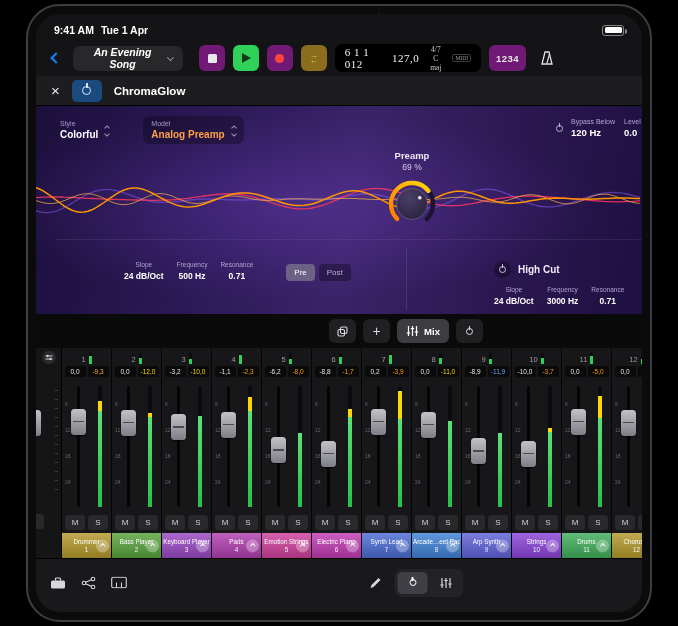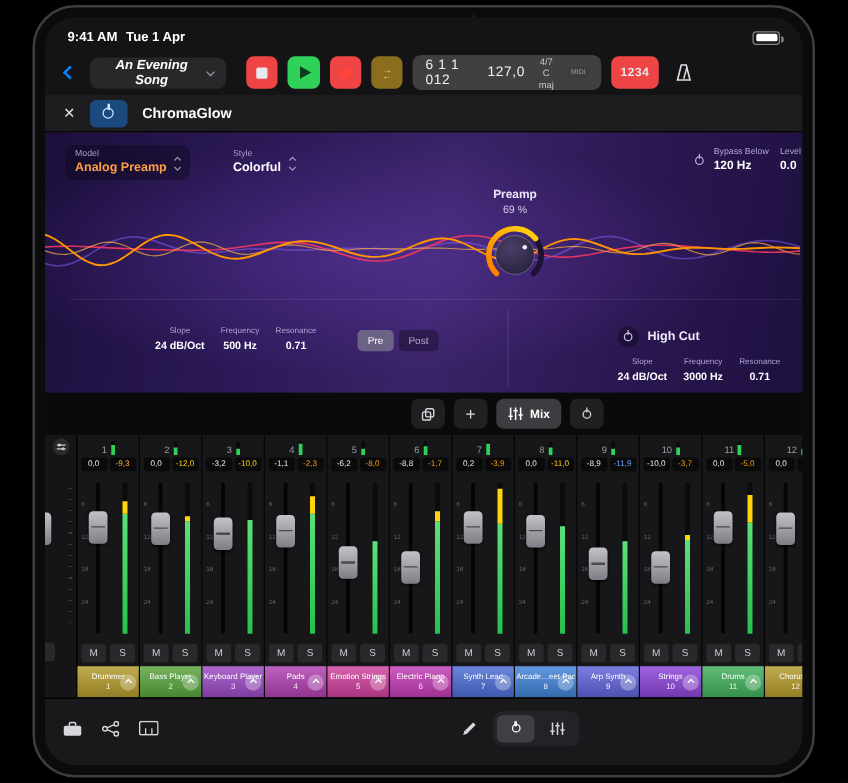--- a/index.html
+++ b/index.html
@@ -42,31 +42,31 @@
 
   
   .transport { height:36px; flex:0 0 36px; display:flex; align-items:center; padding:0 12px; gap:8px; }
   .back-btn { border:none; background:none; color:#0a84ff; display:grid; place-items:center; width:18px; height:24px; }
   .back-btn .chev { width:8px; height:8px; border-width:2px; }
   .song-pill { display:flex; align-items:center; gap:6px; background:#28282b; border:none;
                border-radius:7px; padding:0 10px; height:25px; font-size:10.5px; color:#fff; font-weight:600;font-style:italic; }
   .song-pill .chev { color:#9a9aa0; }
   .t-spacer { flex:1; }
   .t-spacer.end { flex:0 0 62px; }
-  .tbtn { width:28px; height:26px; border-radius:6px; background:#ef4444; border:none;
+  .tbtn { width:28px; height:26px; border-radius:6px; background:#701a75; border:none;
           display:flex; align-items:center; justify-content:center; color:#e8e8ec; }
   .stop-ic { width:9px; height:9px; background:#e8e8ec; border-radius:1.5px; }
   .tbtn.play { background:#2fd158; }
   .play-ic { width:0; height:0; border-left:9px solid #0b3a1d; border-top:5.5px solid transparent;
              border-bottom:5.5px solid transparent; margin-left:2px; }
   .rec-ic { width:9px; height:9px; background:#ff453a; border-radius:50%; }
   .tbtn.cycle { background:#8a6d1d; }
   .cycle-ic { display:flex; flex-direction:column; line-height:5.5px; font-size:8px; color:#ffe14d; font-weight:700; }
-  .lcd { height:28px; background:#404040; border-radius:7px; display:flex; align-items:center;
-         gap:9px; padding:0 10px; font-family:Liberation Sans, sans-serif; }
+  .lcd { height:28px; background:#000000; border-radius:7px; display:flex; align-items:center;
+         gap:9px; padding:0 10px; font-family:Liberation Serif, serif; }
   .lcd-pos, .lcd-tempo { font-size:11px; color:#f2f2f4; letter-spacing:0.5px; }
   .lcd-meta { display:flex; flex-direction:column; line-height:1.2; font-size:7.5px; color:#c9c9ce; text-align:center; }
   .lcd-midi { font-size:5.5px; color:#9a9aa0; border:1px solid #3a3a3e; border-radius:2px; padding:0 2px; }
   .tbtn.countin { width:auto; padding:0 7px; font-size:9.5px; letter-spacing:0.5px; font-weight:600; }
   .tbtn.metro { background:transparent; }
 
   
   .plug-hdr { height:30px; flex:0 0 30px; background:#1d1d20; border-bottom:1px solid #000;
               display:flex; align-items:center; gap:12px; padding:0 15px; }
   .close-btn { border:none; background:none; color:#e8e8ec; font-size:15px; line-height:1; }
@@ -242,34 +242,34 @@
       <button class="close-btn">×</button>
       <button class="plug-pwr">
             <span class="pwr"></span>
           </button>
       <span class="plug-name">ChromaGlow</span>
     </div>
 
     <div class="panel">
       <div class="panel-inner">
         <div class="ctrl-row">
+          <button class="sel-group">
+            <span class="sel-col">
+              <span class="sel-label">Style</span>
+              <span class="sel-value">Colorful</span>
+            </span>
+            <span class="stepper">
+                  <span class="chev up"></span>
+                  <span class="chev down"></span>
+                </span>
+          </button>
           <button class="sel-group boxed">
             <span class="sel-col">
               <span class="sel-label">Model</span>
               <span class="sel-value orange">Analog Preamp</span>
-            </span>
-            <span class="stepper">
-                  <span class="chev up"></span>
-                  <span class="chev down"></span>
-                </span>
-          </button>
-          <button class="sel-group">
-            <span class="sel-col">
-              <span class="sel-label">Style</span>
-              <span class="sel-value">Colorful</span>
             </span>
             <span class="stepper">
                   <span class="chev up"></span>
                   <span class="chev down"></span>
                 </span>
           </button>
         </div>
 
         <div class="bypass-group">
           <span class="pwr small"></span>

